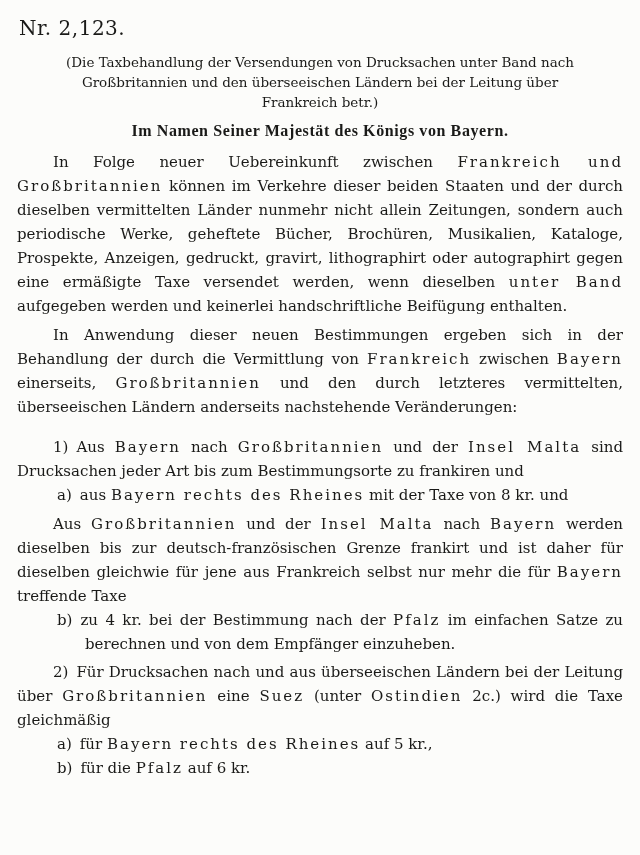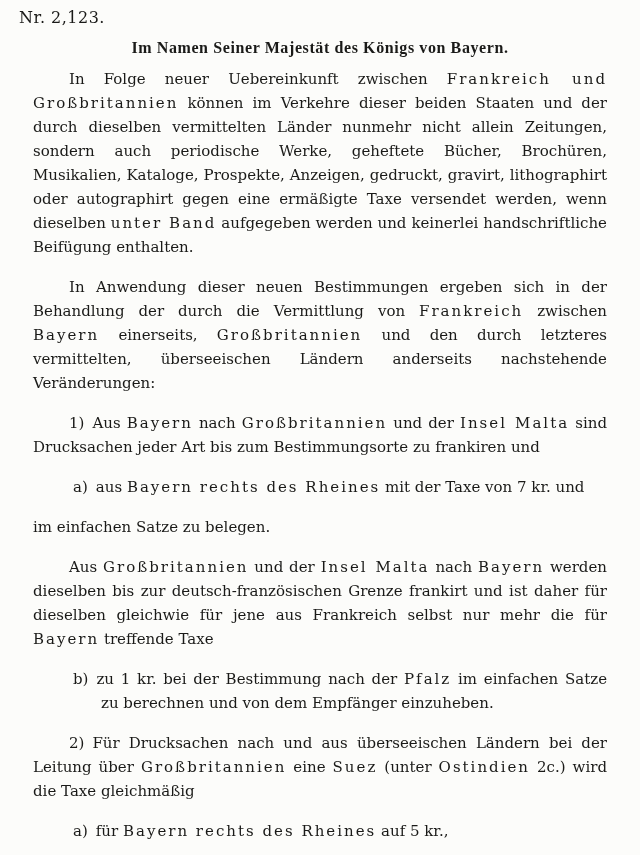--- a/index.html
+++ b/index.html
@@ -4,53 +4,53 @@
 <style>
   :root { --ink:#1a1a18; --paper:#fcfcfa; }
   * { box-sizing:border-box; }
   html,body { margin:0; padding:0; background:var(--paper); }
   .page {
     width:640px; height:855px; overflow:hidden;
     background:var(--paper); color:var(--ink);
     font-family:"DejaVu Serif", serif;
     padding:8px 17px 0 17px;
   }
-  .doc-number { font-size:16px; margin:0 0 12px 2px; letter-spacing:0.5px; }
+  .doc-number { font-size:20px; margin:8px 0 12px 2px; letter-spacing:0.5px; }
   .subject {
     text-align:center; font-size:13.5px; line-height:20px;
     margin:0 auto 10px auto; padding:0 26px;
   }
   .heading {
     text-align:center; font-weight:bold; font-size:16px;
     letter-spacing:0.6px; margin:2px 0 10px 0;font-family:Liberation Serif, serif;
   }
   #document-body p {
-    margin:16px; font-size:15px; line-height:24px;
+    margin:0; font-size:15px; line-height:24px;
     text-align:justify; hyphens:auto;
   }
   .b-para   { text-indent:36px; margin-top:5px !important; }
   .b-item   { text-indent:36px; margin-top:4px !important; }
   .b-sub    { padding-left:68px; text-indent:-28px; }
   .b-flush  { }
   #document-body p:nth-child(3)  { margin-top:16px !important; }
   #document-body p:nth-child(15) { margin-top:8px !important; }
   .marker { display:inline; padding-right:8px; }
   .gesperrt { letter-spacing:2px; }
 </style>
 </head>
 <body>
 
 <div class="page">
   <div class="doc-number">Nr. 2,123.</div>
+  <div class="subject">(Die Taxbehandlung der Versendungen von Drucksachen unter Band nach Großbritannien und den überseeischen Ländern bei der Leitung über Frankreich betr.)</div>
   <div class="heading">Im Namen Seiner Majestät des Königs von Bayern.</div>
   <div id="document-body">
       <p class="b-para"><span>In Folge neuer Uebereinkunft zwischen </span><span class="gesperrt">Frankreich und Großbritannien</span><span> können im Verkehre dieser beiden Staaten und der durch dieselben vermittelten Länder nunmehr nicht allein Zeitungen, sondern auch periodische Werke, geheftete Bücher, Brochüren, Musikalien, Kataloge, Prospekte, Anzeigen, gedruckt, gravirt, lithographirt oder autographirt gegen eine ermäßigte Taxe versendet werden, wenn dieselben </span><span class="gesperrt">unter Band</span><span> aufgegeben werden und keinerlei handschriftliche Beifügung enthalten.</span></p>
       <p class="b-para"><span>In Anwendung dieser neuen Bestimmungen ergeben sich in der Behandlung der durch die Vermittlung von </span><span class="gesperrt">Frankreich</span><span> zwischen </span><span class="gesperrt">Bayern</span><span> einerseits, </span><span class="gesperrt">Großbritannien</span><span> und den durch letzteres vermittelten, überseeischen Ländern anderseits nachstehende Veränderungen:</span></p>
       <p class="b-item"><span class="marker">1)</span><span>Aus </span><span class="gesperrt">Bayern</span><span> nach </span><span class="gesperrt">Großbritannien</span><span> und der </span><span class="gesperrt">Insel Malta</span><span> sind Drucksachen jeder Art bis zum Bestimmungsorte zu frankiren und</span></p>
-      <p class="b-sub"><span class="marker">a)</span><span>aus </span><span class="gesperrt">Bayern rechts des Rheines</span><span> mit der Taxe von 7 kr. und</span></p>
-      <p class="b-flush"><span>im einfachen Satze zu belegen.</span></p>
+      <p class="b-sub"><span class="marker">a)</span><span>aus </span><span class="gesperrt">Bayern rechts des Rheines</span><span> mit der Taxe von 8 kr. und</span></p>
       <p class="b-para"><span>Aus </span><span class="gesperrt">Großbritannien</span><span> und der </span><span class="gesperrt">Insel Malta</span><span> nach </span><span class="gesperrt">Bayern</span><span> werden dieselben bis zur deutsch-französischen Grenze frankirt und ist daher für dieselben gleichwie für jene aus Frankreich selbst nur mehr die für </span><span class="gesperrt">Bayern</span><span> treffende Taxe</span></p>
-      <p class="b-sub"><span class="marker">b)</span><span>zu 1 kr. bei der Bestimmung nach der </span><span class="gesperrt">Pfalz</span><span> im einfachen Satze zu berechnen und von dem Empfänger einzuheben.</span></p>
+      <p class="b-sub"><span class="marker">b)</span><span>zu 4 kr. bei der Bestimmung nach der </span><span class="gesperrt">Pfalz</span><span> im einfachen Satze zu berechnen und von dem Empfänger einzuheben.</span></p>
       <p class="b-item"><span class="marker">2)</span><span>Für Drucksachen nach und aus überseeischen Ländern bei der Leitung über </span><span class="gesperrt">Großbritannien</span><span> eine </span><span class="gesperrt">Suez</span><span> (unter </span><span class="gesperrt">Ostindien</span><span> 2c.) wird die Taxe gleichmäßig</span></p>
       <p class="b-sub"><span class="marker">a)</span><span>für </span><span class="gesperrt">Bayern rechts des Rheines</span><span> auf 5 kr.,</span></p>
       <p class="b-sub"><span class="marker">b)</span><span>für die </span><span class="gesperrt">Pfalz</span><span> auf 6 kr.</span></p>
     </div>
 </div>
 
 </body></html>

